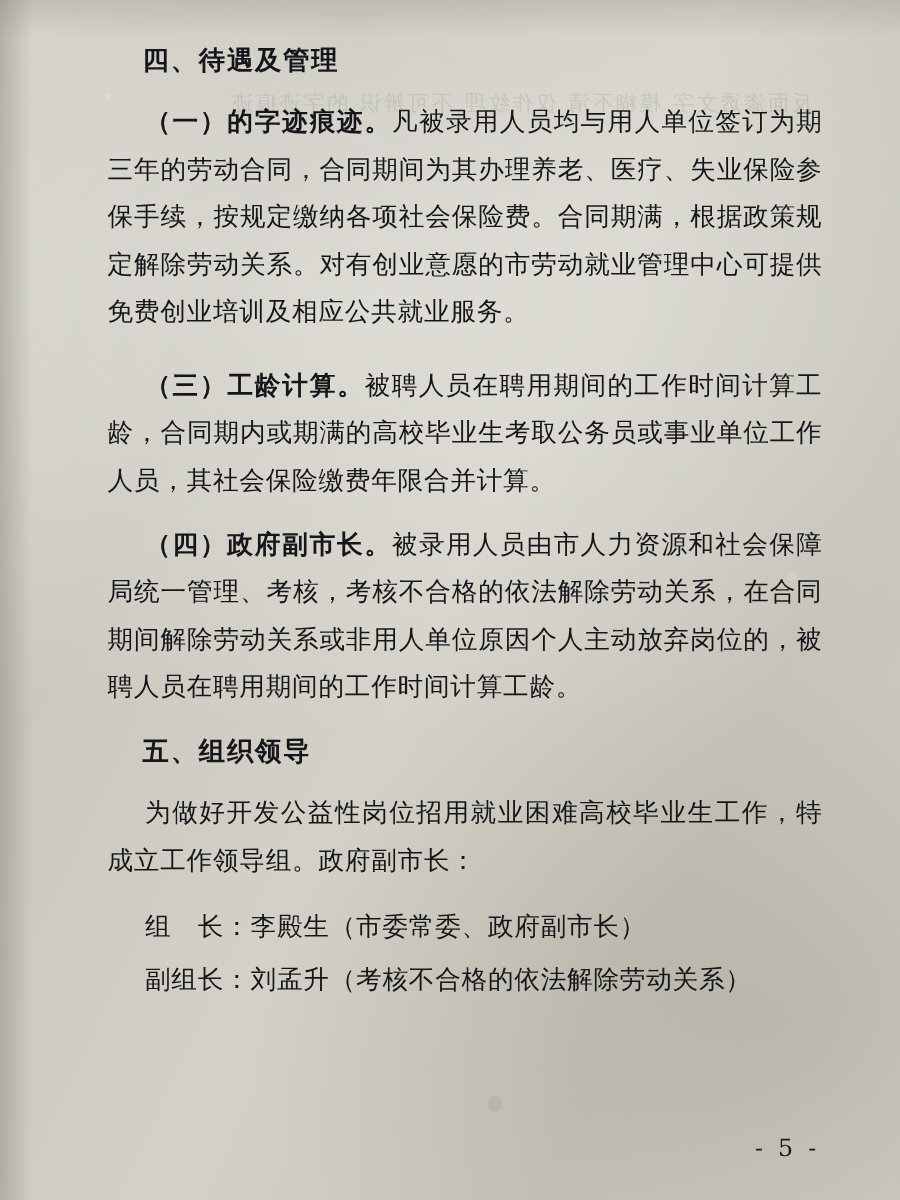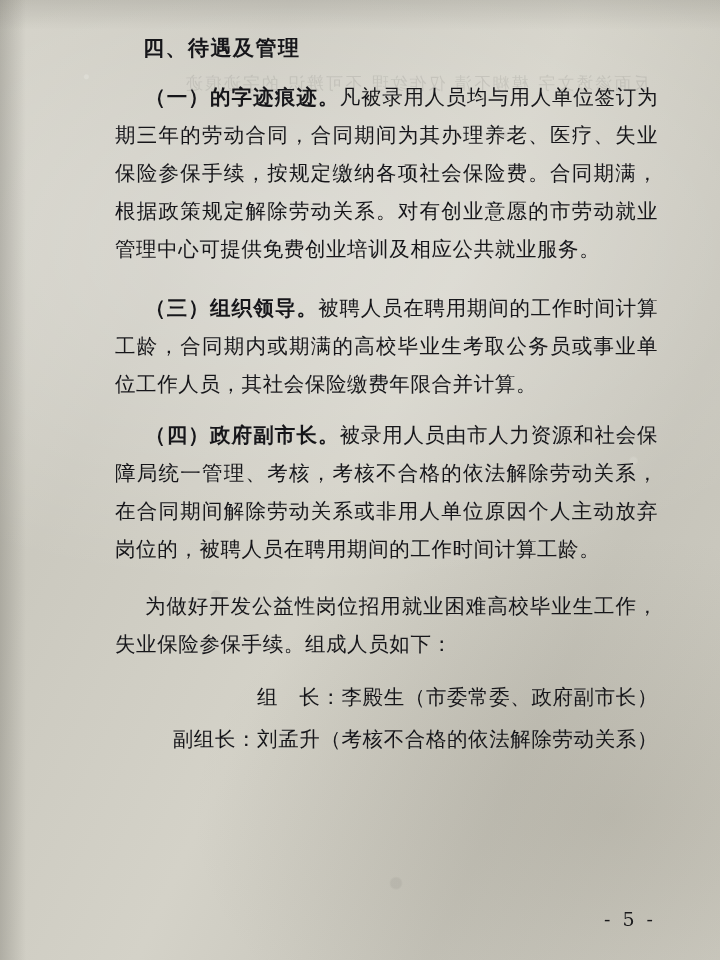--- a/index.html
+++ b/index.html
@@ -47,24 +47,23 @@
     line-height: 47px;
     letter-spacing: 2px;
     padding: 60px 70px;
     box-sizing: border-box;
     font-family: "DejaVu Serif", serif;
     filter: blur(0.6px);
   }
   .content {
     position: absolute;
     inset: 0;
-    padding: 34px 62px 0 67px;
+    padding: 34px 62px 0 86px;
     box-sizing: border-box;
     color: #16161a;
-    margin-left: 48px;
   }
   .h-sec {
     font-size: 21px;
     font-weight: bold;
     letter-spacing: 1.5px;
     margin: 0 0 16px 0;
     padding-left: 28px;
     font-family: "DejaVu Sans", sans-serif;
   }
   .para {
@@ -83,21 +82,20 @@
     font-weight: bold;
     font-family: "DejaVu Sans", sans-serif;
     letter-spacing: 1px;
   }
   .roster {
     font-size: 20.5px;
     line-height: 42px;
     letter-spacing: 0.6px;
     margin: 0;
     padding-left: 30px;
-    text-align: right;
   }
   .roster .rl {
     letter-spacing: 0.6px;
   }
   .gap-s { height: 8px; }
   .gap-m { height: 14px; }
   .pagenum {
     position: absolute;
     right: 64px;
     bottom: 30px;
@@ -135,30 +133,31 @@
 
     <h2 class="h-sec">四、待遇及管理</h2>
 
     <p class="para"><span class="lead-in"><b>（一）的字迹痕迹。</b></span><span>凡被录用人员均与用人单位签订为期三年的劳动合同，合同期间为其办理养老、医疗、失业保险参保手续，按规定缴纳各项社会保险费。合同期满，根据政策规定解除劳动关系。对有创业意愿的市劳动就业管理中心可提供免费创业培训及相应公共就业服务。</span></p>
 
     <div class="gap-s"></div>
 
 
     <div class="gap-s"></div>
 
-    <p class="para"><span class="lead-in"><b>（三）组织领导。</b></span><span>被聘人员在聘用期间的工作时间计算工龄，合同期内或期满的高校毕业生考取公务员或事业单位工作人员，其社会保险缴费年限合并计算。</span></p>
+    <p class="para"><span class="lead-in"><b>（三）工龄计算。</b></span><span>被聘人员在聘用期间的工作时间计算工龄，合同期内或期满的高校毕业生考取公务员或事业单位工作人员，其社会保险缴费年限合并计算。</span></p>
 
     <div class="gap-s"></div>
 
     <p class="para"><span class="lead-in"><b>（四）政府副市长。</b></span><span>被录用人员由市人力资源和社会保障局统一管理、考核，考核不合格的依法解除劳动关系，在合同期间解除劳动关系或非用人单位原因个人主动放弃岗位的，被聘人员在聘用期间的工作时间计算工龄。</span></p>
 
     <div class="gap-m"></div>
 
+    <h2 class="h-sec">五、组织领导</h2>
 
-    <p class="para"><span class="lead-in"></span><span>为做好开发公益性岗位招用就业困难高校毕业生工作，失业保险参保手续。组成人员如下：</span></p>
+    <p class="para"><span class="lead-in"></span><span>为做好开发公益性岗位招用就业困难高校毕业生工作，特成立工作领导组。政府副市长：</span></p>
 
     <div class="gap-s"></div>
 
     <p class="roster"><span class="rl">组　长：</span><span>李殿生（市委常委、政府副市长）</span></p>
 
     <p class="roster"><span class="rl">副组长：</span><span>刘孟升（考核不合格的依法解除劳动关系）</span></p>
 
   </div>
 
   <div class="pagenum">- 5 -</div>

